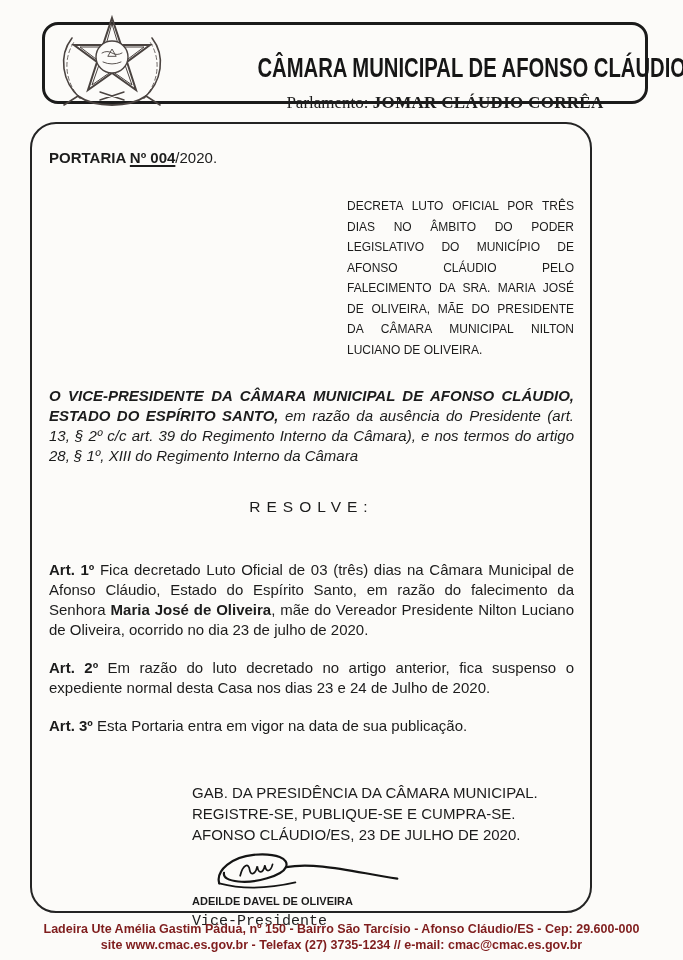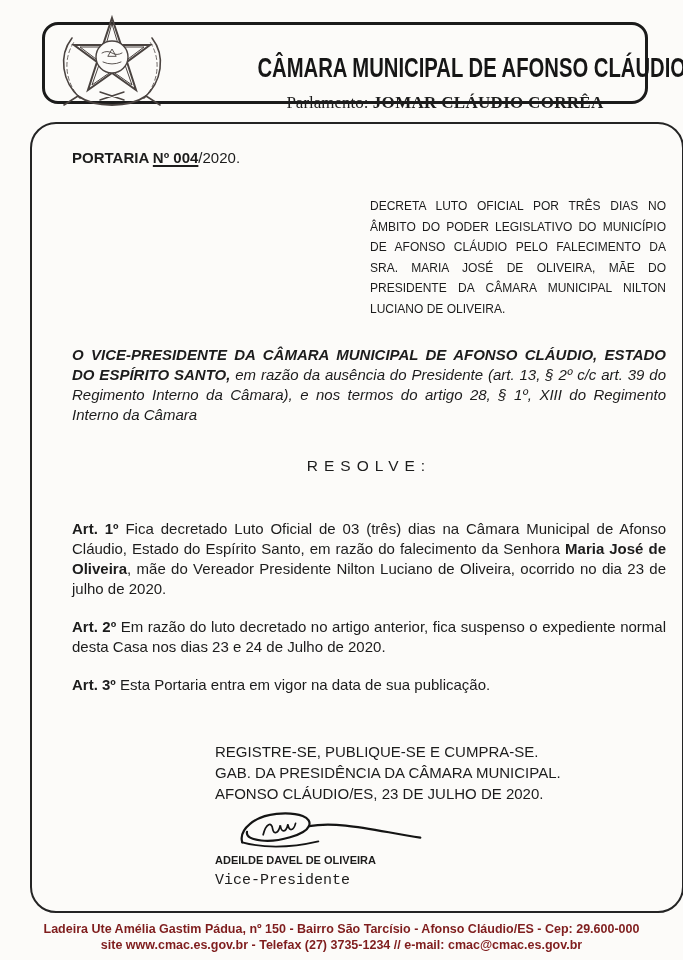--- a/index.html
+++ b/index.html
@@ -27,23 +27,23 @@
     letter-spacing:0px; transform:scaleX(0.75); transform-origin:center;
     color:#161616;
   }
   .parliament-line {
     margin-top:9px; font-family:"Liberation Serif", serif; font-size:17px; color:#1d1d1d;
   }
   .parliament-line b { letter-spacing:0.3px;text-align:center; }
 
   
   .doc-box {
-    position:absolute; left:30px; top:122px; width:654px; height:791px;
+    position:absolute; left:30px; top:122px; width:562px; height:791px;
     border:2px solid #242424; border-radius:26px; background:#fcfbf9;
-    padding:24px 16px 0 40px; font-size:15px;
+    padding:24px 16px 0 17px; font-size:15px;
   }
   .portaria-line { font-size:15px; line-height:20px; }
   .portaria-line .num { text-decoration:underline; text-decoration-thickness:2px; text-underline-offset:2px; }
   .portaria-line .suffix { font-weight:normal; }
 
   .summary {
     margin:28px 0 0 298px; font-weight:normal; font-size:12px; line-height:20.5px;
     text-align:justify;
   }
   .preamble { margin-top:26px; line-height:20px; text-align:justify;font-style:italic; }
@@ -111,22 +111,22 @@
 
     <p class="resolve">RESOLVE:</p>
 
     <p class="article article-1"><b>Art. 1º</b><span> Fica decretado Luto Oficial de 03 (três) dias na Câmara Municipal de Afonso Cláudio, Estado do Espírito Santo, em razão do falecimento da Senhora </span><b>Maria José de Oliveira</b><span>, mãe do Vereador Presidente Nilton Luciano de Oliveira, ocorrido no dia 23 de julho de 2020.</span></p>
 
     <p class="article article-2"><b>Art. 2º</b><span> Em razão do luto decretado no artigo anterior, fica suspenso o expediente normal desta Casa nos dias 23 e 24 de Julho de 2020.</span></p>
 
     <p class="article article-3"><b>Art. 3º</b><span> Esta Portaria entra em vigor na data de sua publicação.</span></p>
 
     <div class="closing">
+      <div>GAB. DA PRESIDÊNCIA DA CÂMARA MUNICIPAL.</div>
       <div>REGISTRE-SE, PUBLIQUE-SE E CUMPRA-SE.</div>
-      <div>GAB. DA PRESIDÊNCIA DA CÂMARA MUNICIPAL.</div>
       <div>AFONSO CLÁUDIO/ES, 23 DE JULHO DE 2020.</div>
     </div>
 
     <svg class="signature-svg" viewBox="0 0 205 42" fill="none" stroke="#141414" stroke-width="2.3" stroke-linecap="round">
       <path d="M14 34 C10 20 28 6 50 4 C74 2 88 8 84 17 C80 26 52 34 34 32 C24 31 18 28 19 23"></path>
       <path d="M36 26 C39 14 45 12 46 20 C47 26 52 25 54 16 C55 24 60 24 62 15 C63 23 68 22 70 14" stroke-width="1.8"></path>
       <path d="M84 17 C115 11 155 22 201 29"></path>
       <path d="M14 34 C40 41 68 39 94 33" stroke-width="1.8"></path>
     </svg>
 

